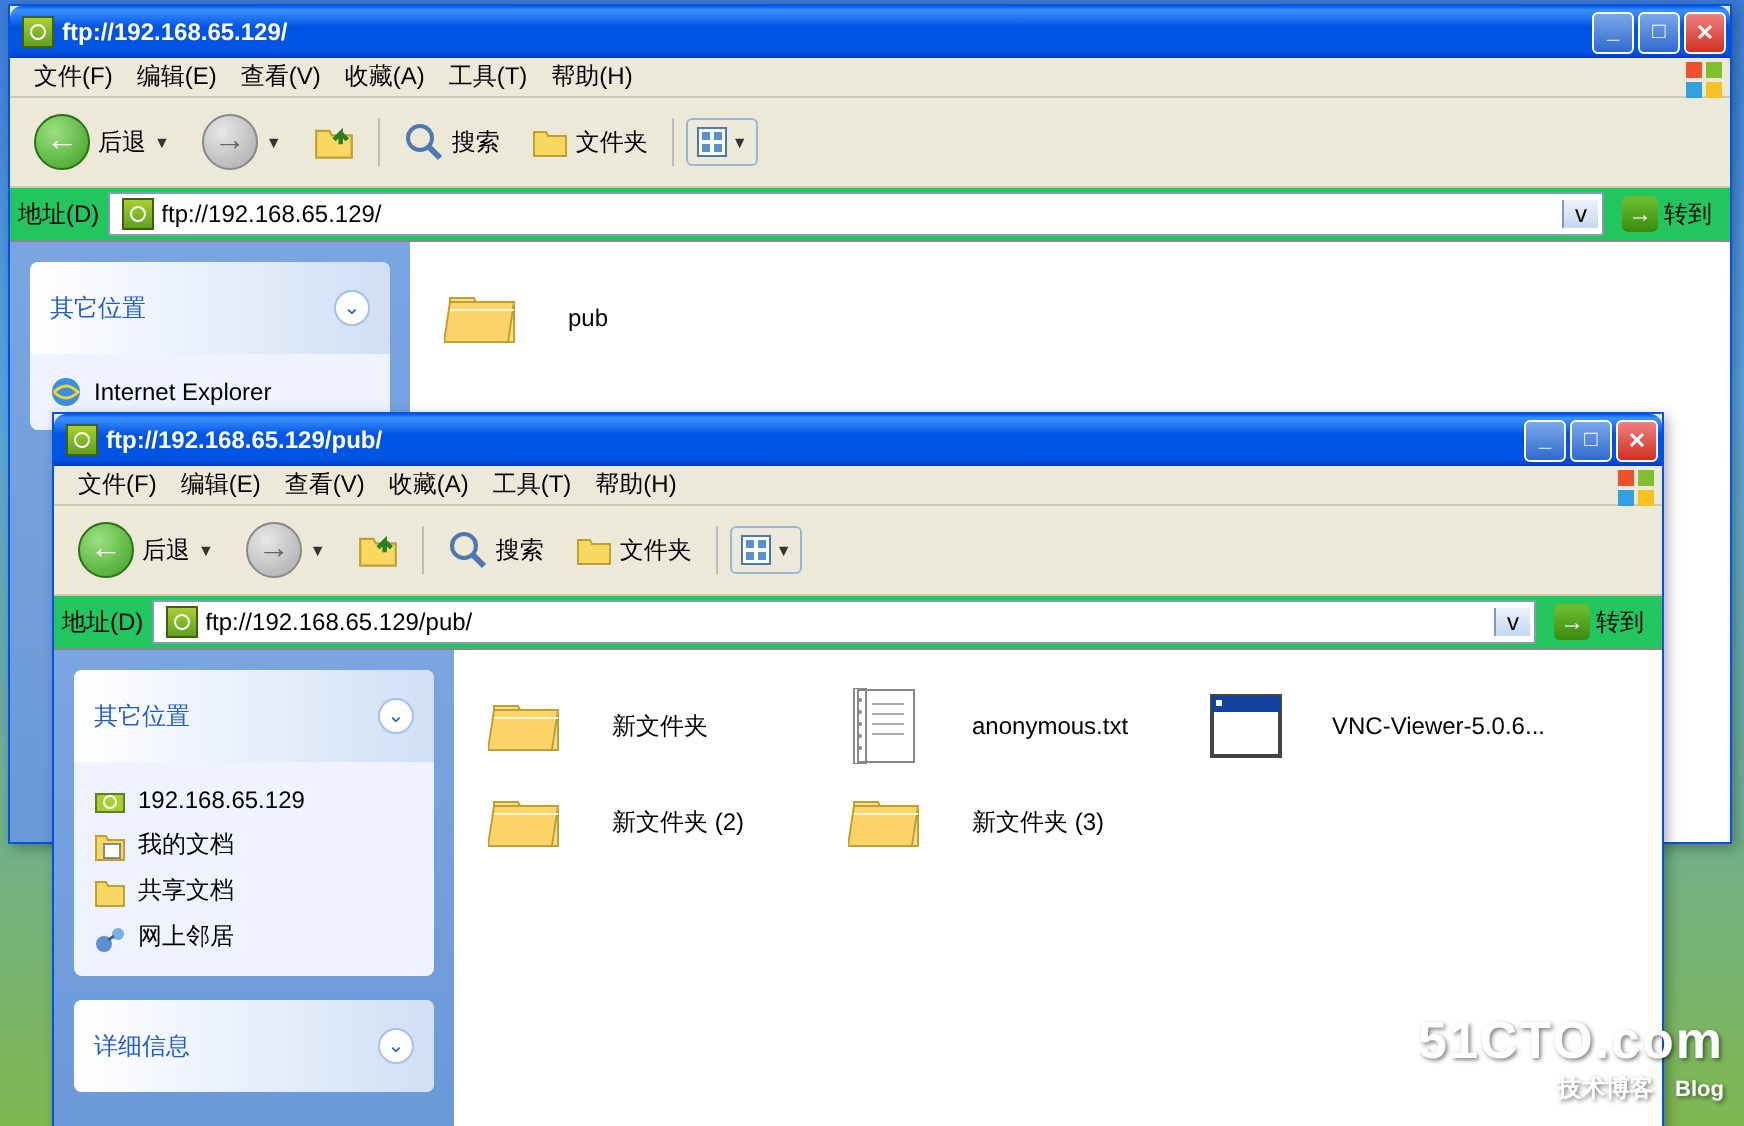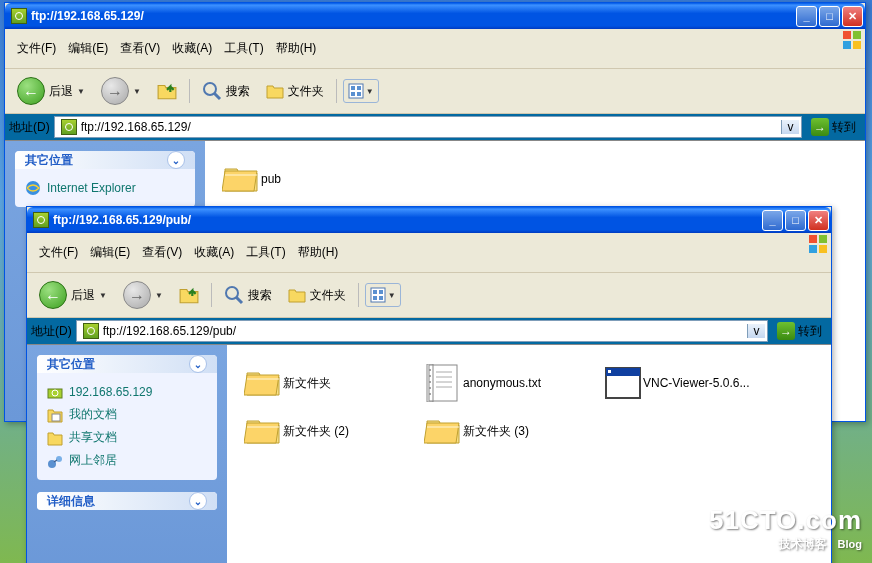--- a/index.html
+++ b/index.html
@@ -7,49 +7,49 @@
 .window { position: absolute; background: #ece9d8; border: 1px solid #0054e3; display: flex; flex-direction: column; box-shadow: 2px 2px 6px rgba(0,0,0,0.3); }
 .titlebar { height: 26px; background: linear-gradient(180deg, #0058e6 0%, #3d91ff 8%, #0054e3 40%, #0054e3 88%, #003ac0 100%); display: flex; align-items: center; padding: 0 2px 0 6px; color: #fff; border-radius: 6px 6px 0 0; }
 .title-icon { width: 16px; height: 16px; background: linear-gradient(#a8d030,#60a020); border: 1px solid #406010; margin-right: 4px; position: relative; }
 .title-icon::after { content:""; position:absolute; left:3px; top:3px; width:6px; height:6px; border: 1px solid #fff; border-radius:50%; }
 .title-text { flex: 1; font-weight: bold; white-space: nowrap; }
 .win-btns { display: flex; gap: 2px; }
 .win-btn { width: 21px; height: 21px; border-radius: 3px; border: 1px solid #fff; display:flex; align-items:center; justify-content:center; color:#fff; font-weight:bold; font-size:11px; cursor:default; }
 .win-min { background: linear-gradient(180deg,#7ba7e8,#2f6ad0); }
 .win-max { background: linear-gradient(180deg,#7ba7e8,#2f6ad0); }
 .win-close { background: linear-gradient(180deg,#f08080,#d03020); }
-.menubar { height: 40px; background: #ece9d8; display:flex; align-items:center; padding: 0 6px; border-bottom:1px solid #d0c8b0; position:relative; }
+.menubar { height: 20px; background: #ece9d8; display:flex; align-items:center; padding: 0 6px; border-bottom:1px solid #d0c8b0; position:relative; }
 .menu-item { padding: 2px 6px; cursor:default; }
 .xp-logo { position:absolute; right:2px; top:1px; width:22px; height:20px;}
 .xp-logo svg { width:100%; height:100%; }
 .toolbar { background:#ece9d8; padding: 4px 6px; border-bottom:1px solid #d0c8b0; display:flex; align-items:center; gap:4px; }
 .tb-btn { display:flex; align-items:center; gap:4px; padding:3px 5px; border:1px solid transparent; border-radius:3px; cursor:default;}
 .nav-circle { width:28px; height:28px; border-radius:50%; display:flex; align-items:center; justify-content:center; }
 .nav-back { background: radial-gradient(circle at 35% 30%, #9be080, #3da020); border:1px solid #2a7015; }
 .nav-fwd { background: radial-gradient(circle at 35% 30%, #e8e8e8, #a8a8a8); border:1px solid #888; }
 .nav-arrow { color:#fff; font-weight:bold; font-size:16px; }
 .chev-down { font-size:8px; color:#333; }
 .tb-sep { width:1px; height:24px; background:#bbb; margin:0 2px; }
 .icon-folder-up { width:20px; height:18px; }
-.addrbar { background:#0369a1; padding: 2px 4px; display:flex; align-items:center; gap:4px; border-bottom:1px solid #888; }
+.addrbar { background:#22c55e; padding: 2px 4px; display:flex; align-items:center; gap:4px; border-bottom:1px solid #888; }
 .addr-input { flex:1; display:flex; align-items:center; background:#fff; border:1px solid #7f9db9; height:22px; padding:0 2px; }
 .addr-input input { flex:1; border:none; outline:none; height:18px; font-size:12px; }
 .addr-drop { width:18px; text-align:center; color:#000; background: linear-gradient(#eaf2fb,#c6d8f0); border-left:1px solid #7f9db9; cursor:default; }
 .go-btn { display:flex; align-items:center; gap:3px; padding:2px 5px; cursor:default;}
 .go-icon { width:18px; height:18px; background:linear-gradient(180deg,#6ec030,#3a8a10); border-radius:3px; display:flex; align-items:center; justify-content:center; color:#fff; font-weight:bold; }
 .content { flex:1; display:flex; background:#fff; overflow:hidden; }
 .sidepanel { width:200px; background: linear-gradient(180deg, #7aa5e0 0%, #6b98d8 100%); padding:10px; display:flex; flex-direction:column; gap:12px; overflow:hidden; }
 .panel-box { background:#eff3ff; border-radius:4px; overflow:hidden; }
-.panel-hdr { background: linear-gradient(90deg, #fff 0%, #d0dff5 100%); color:#215dc6; font-weight:bold; padding:0 10px; display:flex; align-items:center; justify-content:space-between; border-radius:4px 4px 0 0; }
+.panel-hdr { background: linear-gradient(90deg, #fff 0%, #d0dff5 100%); color:#215dc6; font-weight:normal; padding:14px 10px; display:flex; align-items:center; justify-content:space-between; border-radius:4px 4px 0 0; }
 .panel-toggle { width:18px; height:18px; border-radius:50%; background:#fff; border:1px solid #a8c0e8; display:flex; align-items:center; justify-content:center; color:#215dc6; font-size:10px; cursor:default; }
 .panel-body { padding:8px 10px; }
-.panel-link { display:flex; align-items:center; gap:6px; padding:3px 0; color:#0f766e; cursor:default; }
+.panel-link { display:flex; align-items:center; gap:6px; padding:3px 0; color:#000000; cursor:default; }
 .panel-link .sm-icon { width:16px; height:16px; flex-shrink:0; }
 .filearea { flex:1; padding:14px 12px; display:flex; flex-wrap:wrap; align-content:flex-start; gap:0; }
-.file-item { width:180px; display:flex; align-items:center; gap:0; padding:4px; cursor:default; }
+.file-item { width:180px; display:flex; align-items:center; gap:23px; padding:4px; cursor:default; }
 .file-icon { width:40px; height:40px; flex-shrink:0; display:flex; align-items:center; justify-content:center; }
 .file-name { flex:1; word-break: break-word; }
 svg { display:block; }
 .views-btn { border:1px solid #9ab5d8; border-radius:3px; padding:3px 4px; display:flex; align-items:center; gap:2px; }
 .watermark { position:absolute; right:10px; bottom:10px; color:#fff; text-align:right; text-shadow:1px 1px 2px rgba(0,0,0,0.5); }
 .watermark .big { font-size:26px; font-weight:bold; font-family:Arial; letter-spacing:1px; }
 .watermark .small { font-size:13px; font-weight:bold; }
 </style>
 </head>
 <body>

